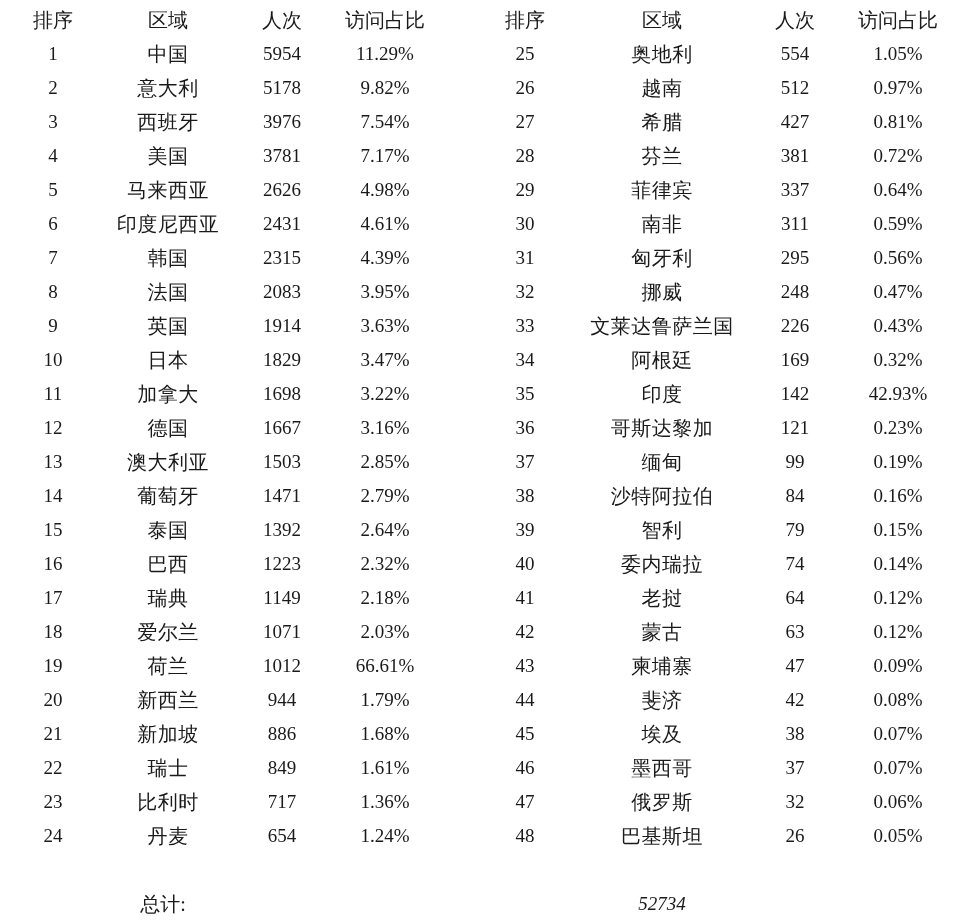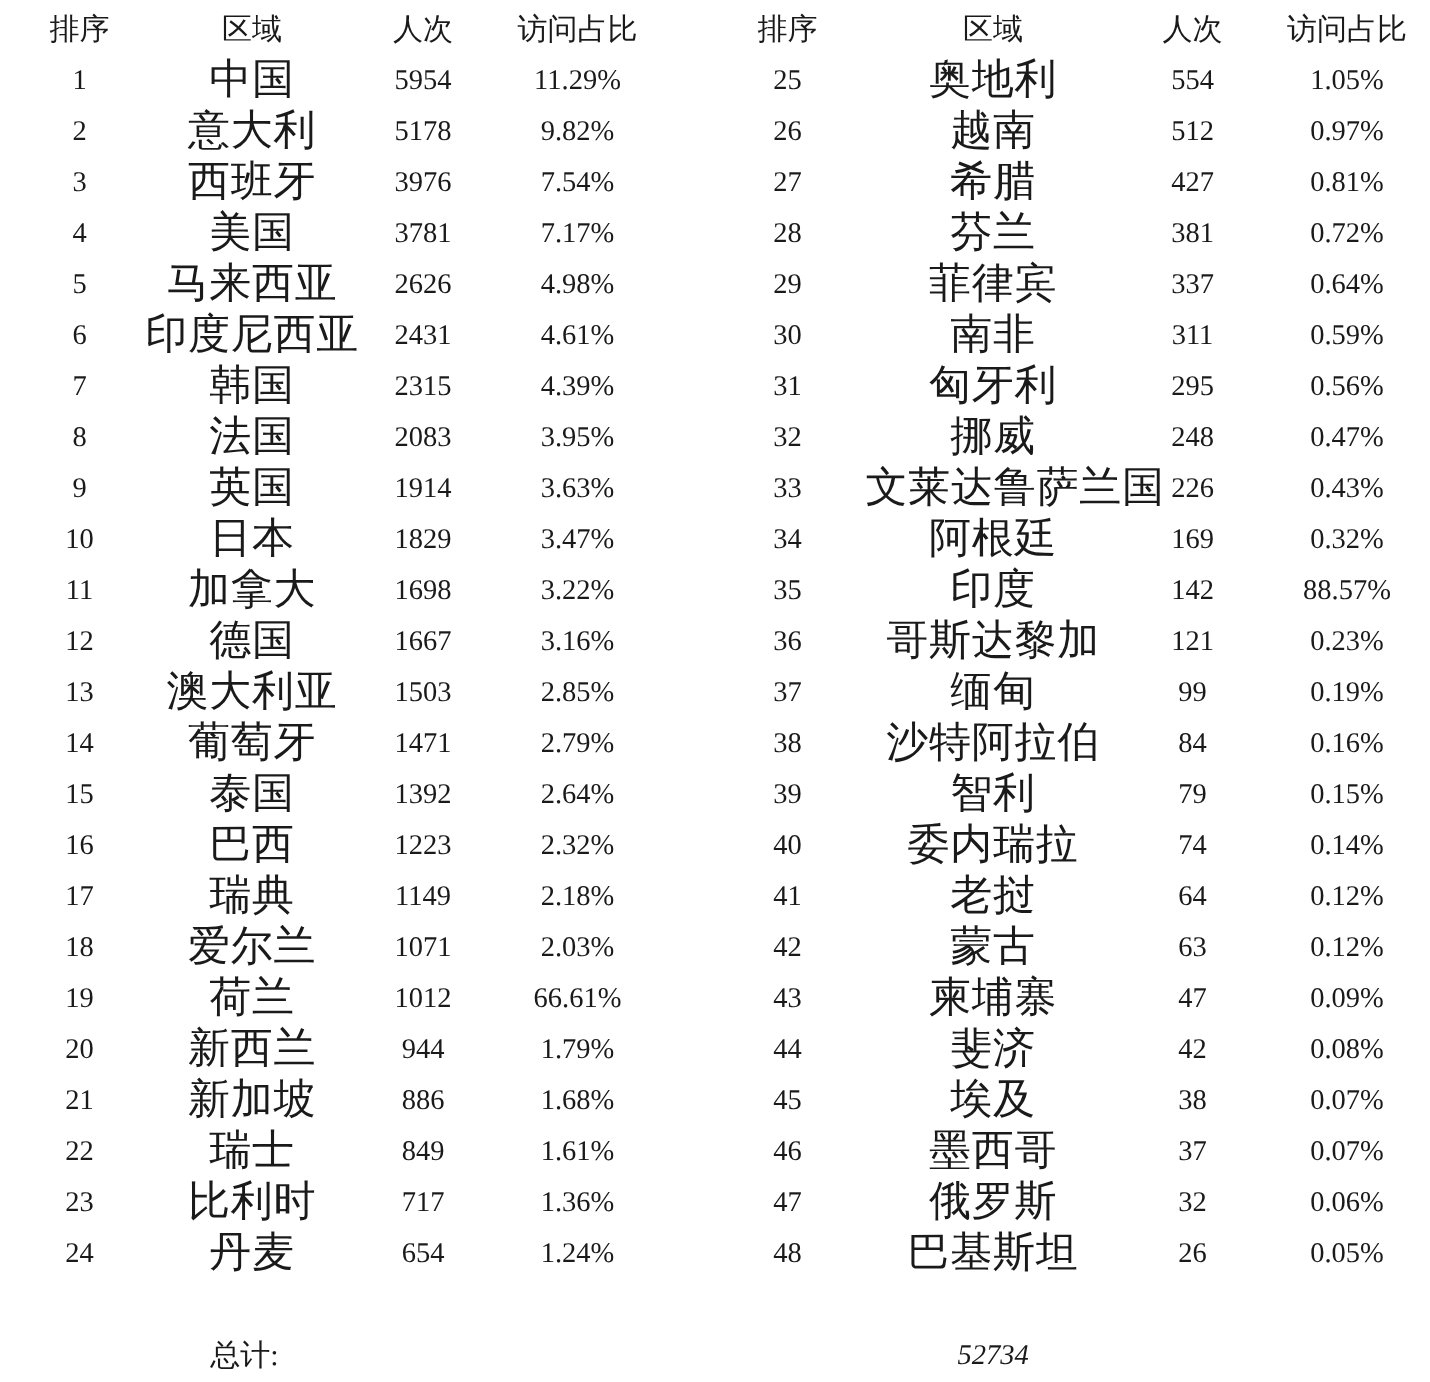--- a/index.html
+++ b/index.html
@@ -30,21 +30,21 @@
     .cell {
       position: absolute;
       top: 0;
       height: 34px;
       line-height: 34px;
       text-align: center;
       white-space: nowrap;
       font-size: 19px;
     }
     .hdr .cell { font-size: 20px; }
-    .cjk { font-size: 28px; letter-spacing: 0.5px; }
+    .cjk { font-size: 20px; letter-spacing: 0.5px; }
     
     .c-l-rank  { left: 13px;  width: 80px; }
     .c-l-reg   { left: 88px;  width: 160px; }
     .c-l-cnt   { left: 242px; width: 80px; }
     .c-l-pct   { left: 330px; width: 110px; }
     
     .c-r-rank  { left: 485px; width: 80px; }
     .c-r-reg   { left: 577px; width: 170px; }
     .c-r-cnt   { left: 755px; width: 80px; }
     .c-r-pct   { left: 843px; width: 110px; }
@@ -193,21 +193,21 @@
         <span class="cell c-r-pct">0.32%</span>
       </div>
       <div class="row" style="top: 377px;">
         <span class="cell c-l-rank">11</span>
         <span class="cell c-l-reg cjk">加拿大</span>
         <span class="cell c-l-cnt">1698</span>
         <span class="cell c-l-pct">3.22%</span>
         <span class="cell c-r-rank">35</span>
         <span class="cell c-r-reg cjk">印度</span>
         <span class="cell c-r-cnt">142</span>
-        <span class="cell c-r-pct">88.57%</span>
+        <span class="cell c-r-pct">42.93%</span>
       </div>
       <div class="row" style="top: 411px;">
         <span class="cell c-l-rank">12</span>
         <span class="cell c-l-reg cjk">德国</span>
         <span class="cell c-l-cnt">1667</span>
         <span class="cell c-l-pct">3.16%</span>
         <span class="cell c-r-rank">36</span>
         <span class="cell c-r-reg cjk">哥斯达黎加</span>
         <span class="cell c-r-cnt">121</span>
         <span class="cell c-r-pct">0.23%</span>

